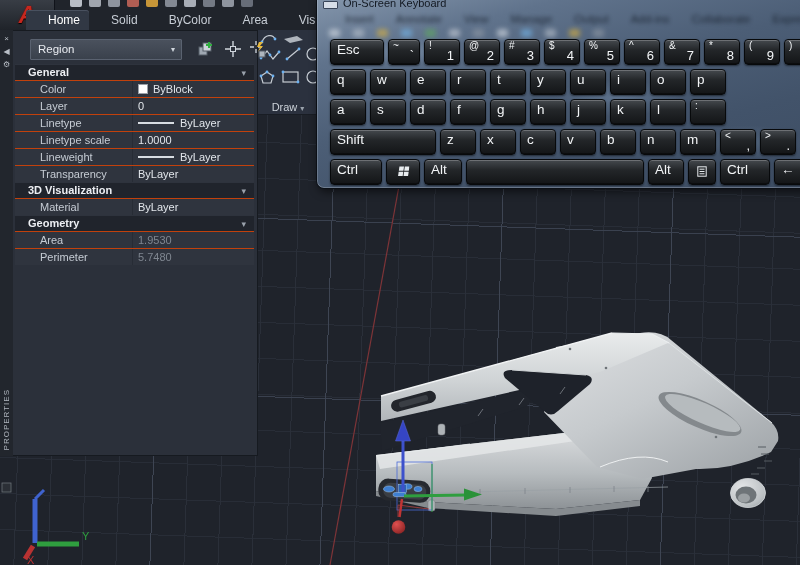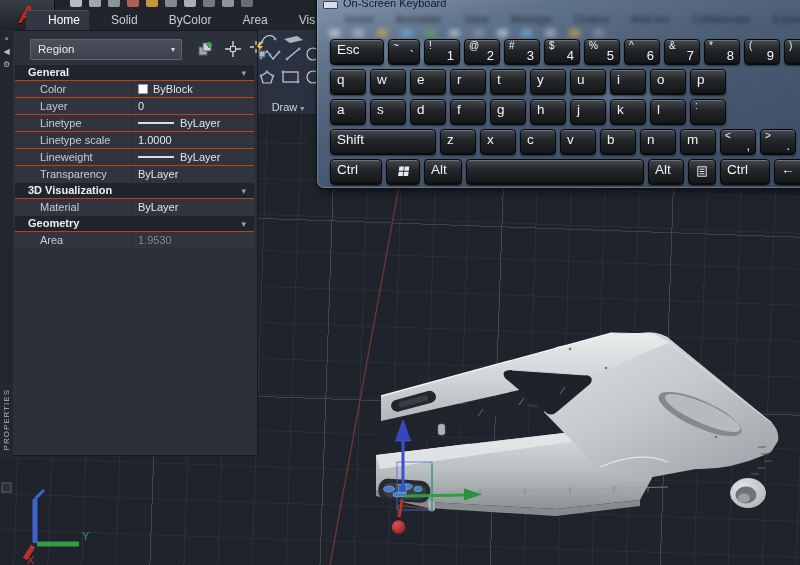--- a/index.html
+++ b/index.html
@@ -349,20 +349,24 @@
         <div class="sech"><span>3D Visualization</span><span class="car">▾</span></div>
         <div class="prow">
           <span class="lab">Material</span>
           <span class="val">ByLayer</span>
         </div>
         <div class="sech"><span>Geometry</span><span class="car">▾</span></div>
         <div class="prow">
           <span class="lab">Area</span>
           <span class="val muted">1.9530</span>
         </div>
+        <div class="prow">
+          <span class="lab">Perimeter</span>
+          <span class="val muted">5.7480</span>
+        </div>
       </div>
   </div>
 
   <div id="osk">
     <div id="osk-title">
       <span class="kbicon"></span>
       <span class="t">On-Screen Keyboard</span>
     </div>
     <div id="glasstabs">
         <span>Insert</span>

